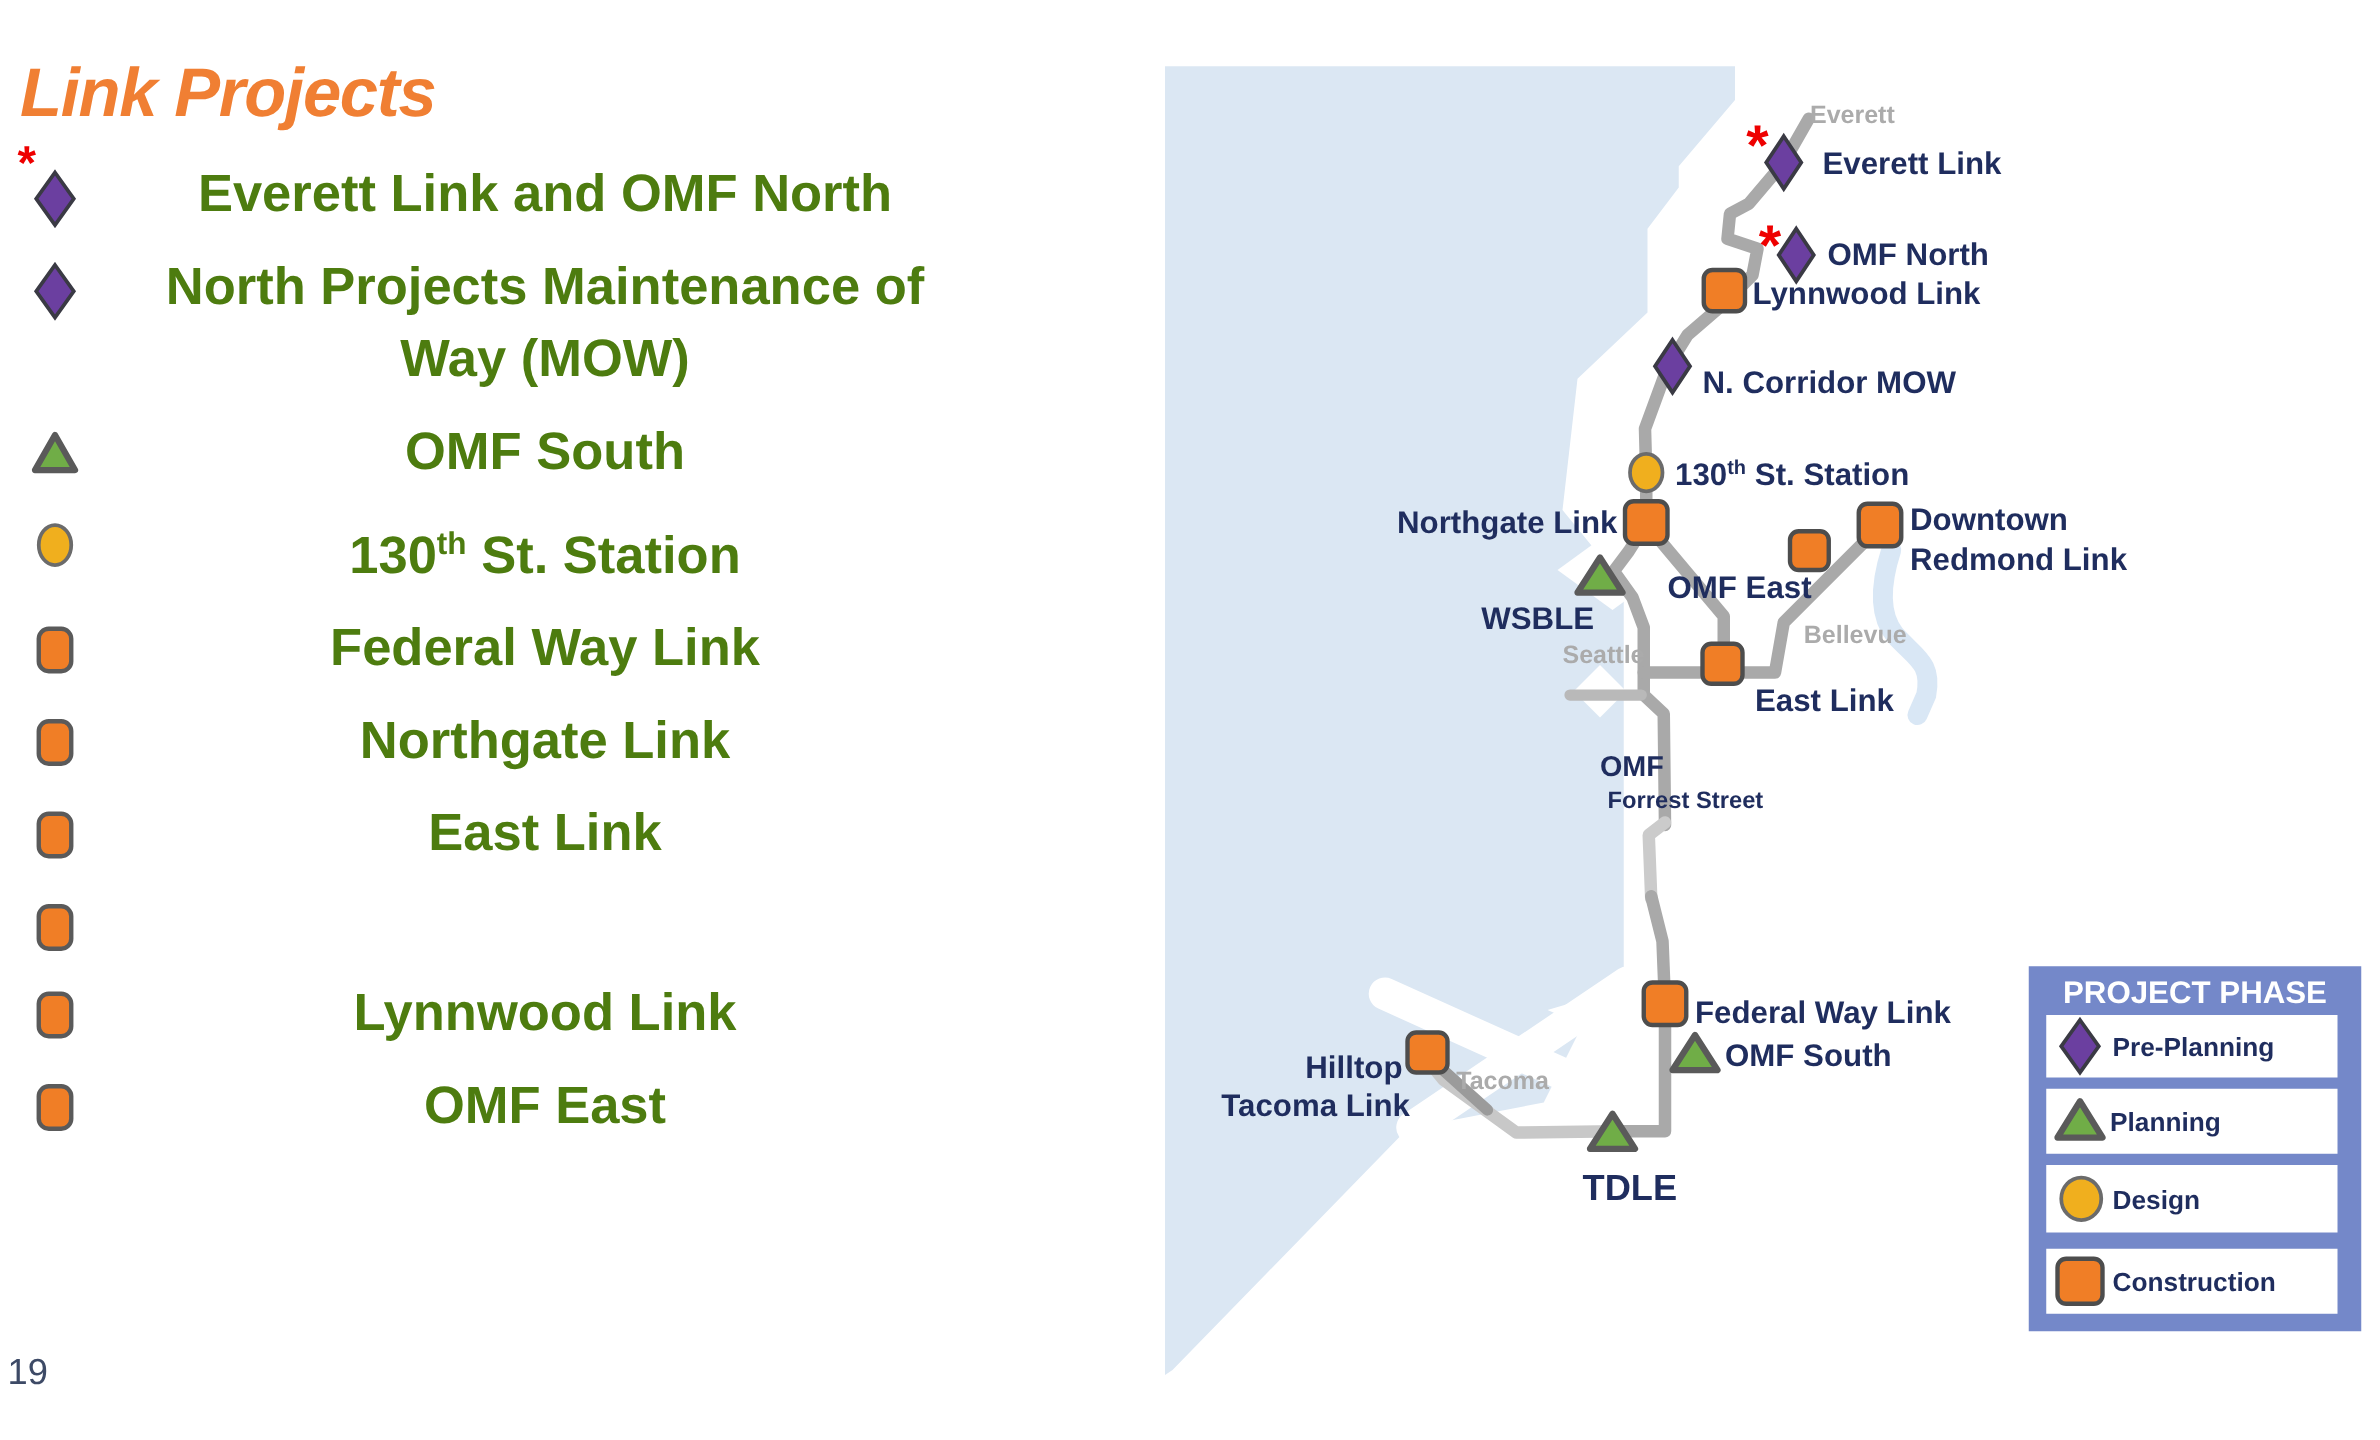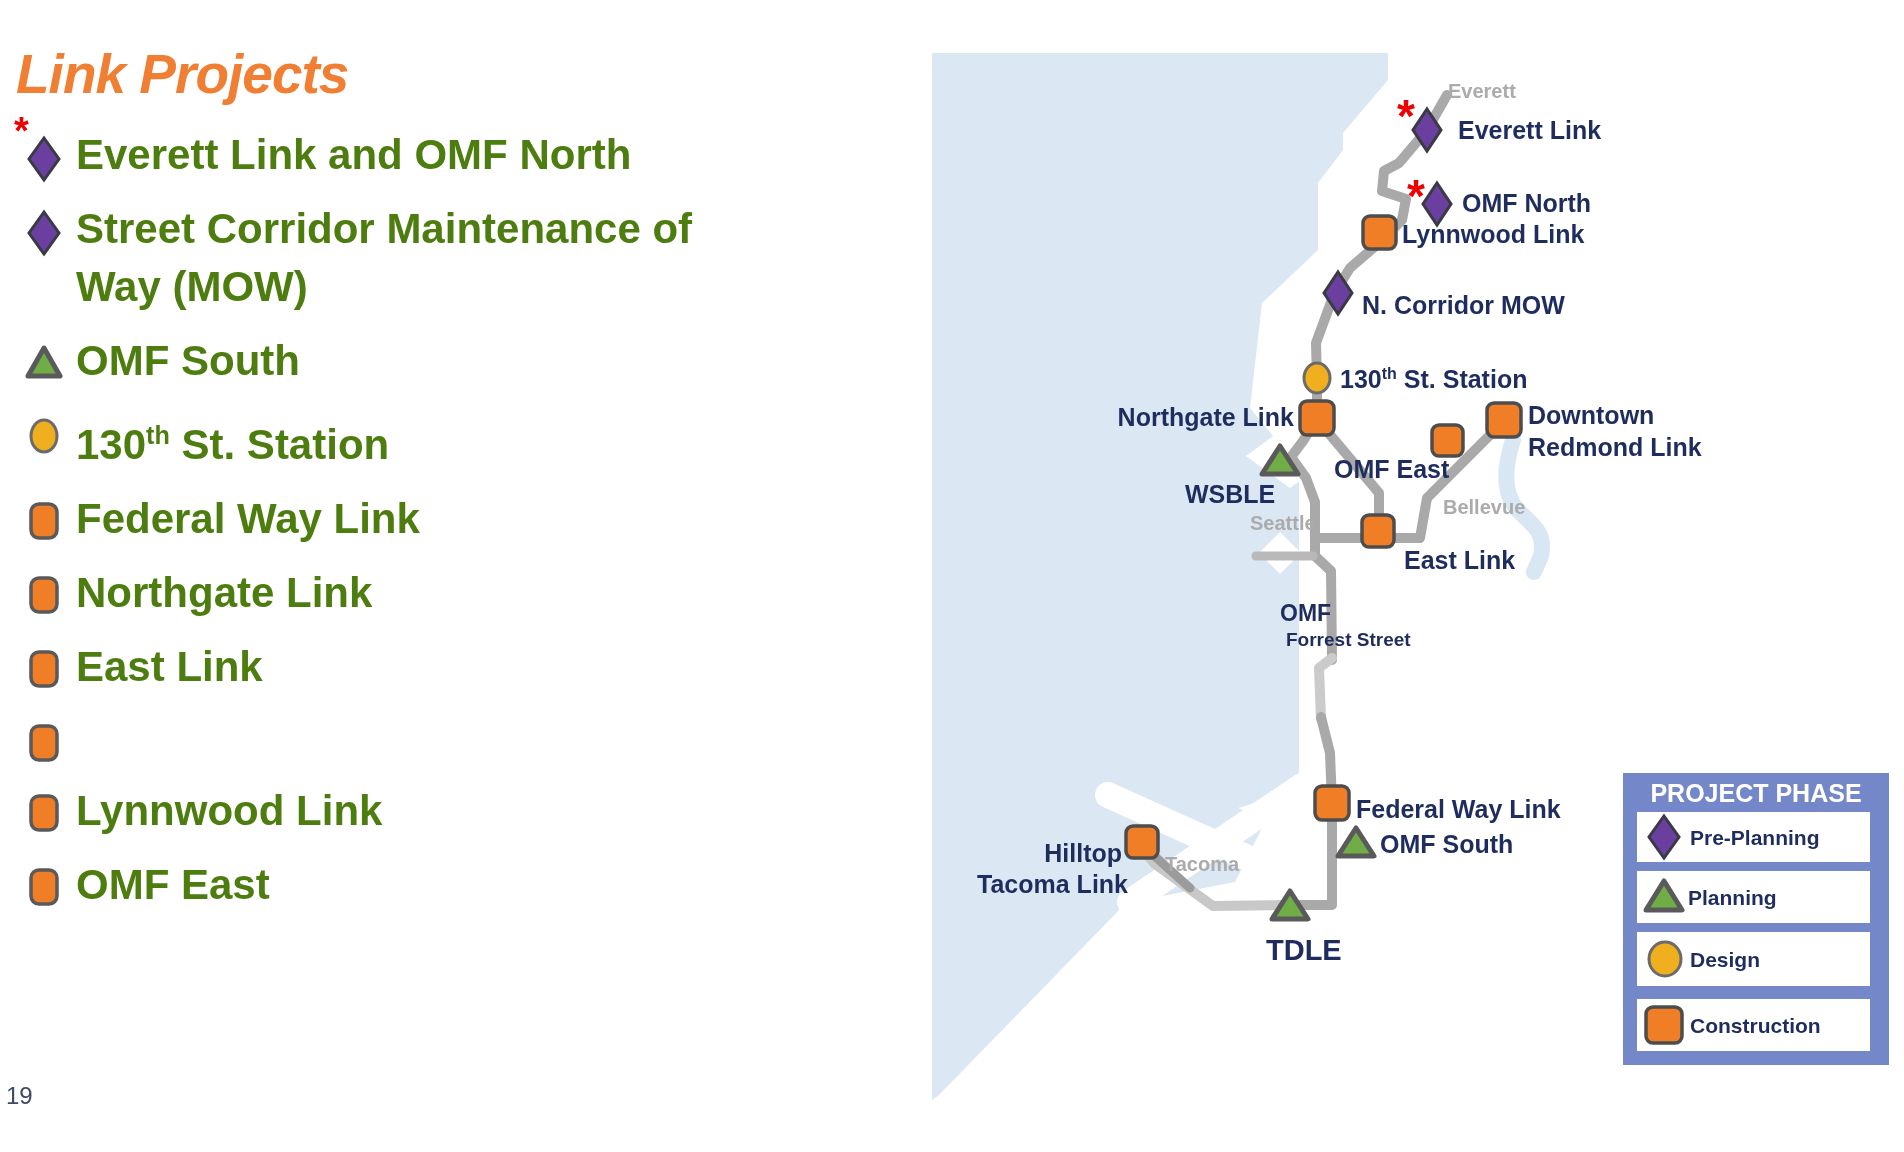--- a/index.html
+++ b/index.html
@@ -1,29 +1,29 @@
 <!DOCTYPE html>
 <html><head>
 <meta charset="utf-8">
 <style>
   html,body{margin:0;padding:0;background:#ffffff;}
   .slide{position:relative;width:1904px;height:1152px;background:#ffffff;overflow:hidden;
-         font-family:"Liberation Sans",sans-serif;}
+         font-family:"Liberation Sans",sans-serif;text-align:center;}
   
   .title{position:absolute;left:16px;top:42px;font-size:55px;font-weight:bold;font-style:italic;
          color:#F07F33;letter-spacing:-1px;}
   ul.projects{position:absolute;left:12px;top:126px;margin:0;padding:0;list-style:none;width:810px;}
   ul.projects li{display:flex;align-items:flex-start;margin-bottom:16px;}
   .bullet{position:relative;width:64px;flex:0 0 64px;display:flex;justify-content:center;}
   .bullet svg{display:block;margin-top:8px;}
   .ast-list{position:absolute;left:2px;top:-14px;font-size:38px;font-weight:bold;color:#EE0000;line-height:1;}
   .itemtext{font-size:42px;font-weight:bold;color:#4d7c0f;line-height:58px;width:720px;}
   .itemtext .l{display:block;}
   sup.th{font-size:60%;vertical-align:super;}
-  .pagenum{position:absolute;left:6px;top:1082px;font-size:24px;color:#3D4A66;}
+  .pagenum{position:absolute;left:6px;top:1082px;font-size:29px;color:#3D4A66;}
   
   .note-ast{position:absolute;left:955px;top:92px;font-size:54px;font-weight:bold;color:#EE0000;line-height:1;}
   .note-text{position:absolute;left:1002px;top:99px;width:158px;font-size:38px;font-weight:bold;
              color:#25315E;line-height:52px;}
   
   .st{font:bold 25px "Liberation Sans",sans-serif;fill:#1F2D5E;}
   .st-big{font:bold 29px "Liberation Sans",sans-serif;fill:#1F2D5E;}
   .st-sm{font:bold 19px "Liberation Sans",sans-serif;fill:#1F2D5E;}
   .st-md{font:bold 23px "Liberation Sans",sans-serif;fill:#1F2D5E;}
   .city{font:bold 20px "Liberation Sans",sans-serif;fill:#ABABAB;}
@@ -48,21 +48,21 @@
       </span>
       <span class="itemtext">Everett Link and OMF North</span>
     </li>
     <li>
       <span class="bullet">
         <svg width="48" height="50" viewBox="-24 -25 48 50">
             <path d="M0,-21 L15,0 L0,21 L-15,0 Z" fill="#6B3FA0" stroke="#3A3A44" stroke-width="3"></path>
           </svg>
       </span>
       <span class="itemtext">
-        <span class="l">Street Corridor Maintenance of</span>
+        <span class="l">North Projects Maintenance of</span>
         <span class="l">Way (MOW)</span>
       </span>
     </li>
     <li>
       <span class="bullet">
         <svg width="48" height="44" viewBox="-24 -22 48 44">
             <path d="M0,-14 L16,14 L-16,14 Z" fill="#70AD47" stroke="#5A5A5A" stroke-width="5" stroke-linejoin="round"></path>
           </svg>
       </span>
       <span class="itemtext">

